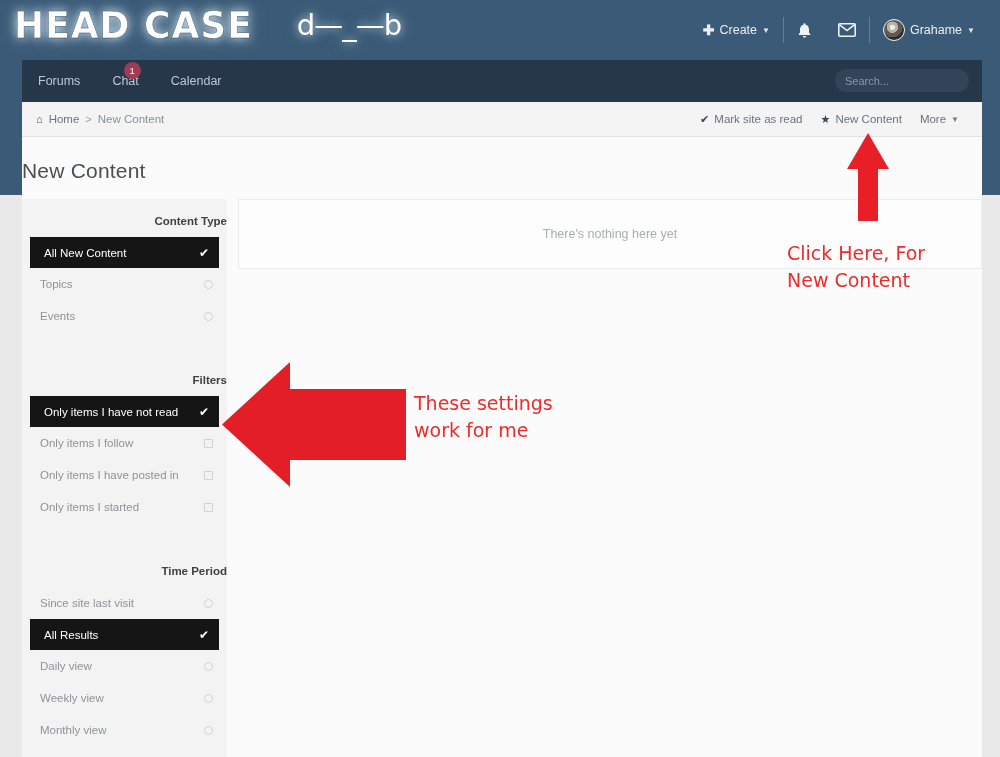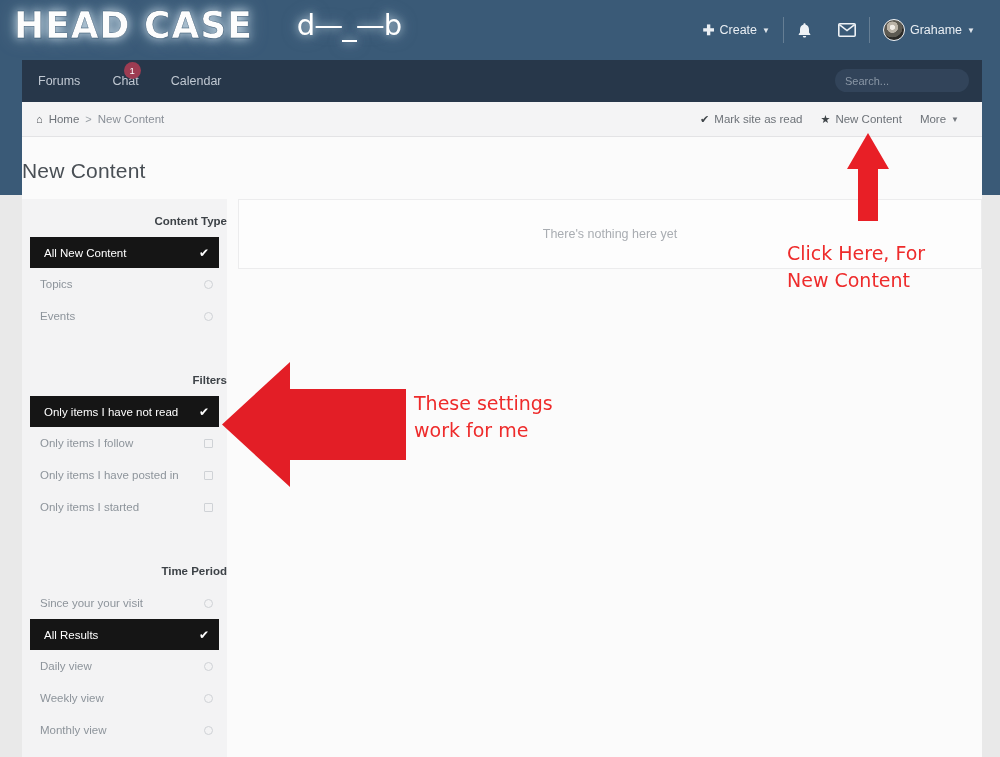--- a/index.html
+++ b/index.html
@@ -317,21 +317,21 @@
           <span>Only items I started</span>
           <span class="sb-square"></span>
         </div>
       </div>
 
       <div class="sb-gap"></div>
 
       <div class="sb-group">
         <div class="sb-title">Time Period</div>
         <div class="sb-row">
-          <span>Since your your visit</span>
+          <span>Since site last visit</span>
           <span class="sb-radio"></span>
         </div>
         <div class="sb-row active">
           <span>All Results</span>
           <span class="sb-check">✔</span>
         </div>
         <div class="sb-row">
           <span>Daily view</span>
           <span class="sb-radio"></span>
         </div>

